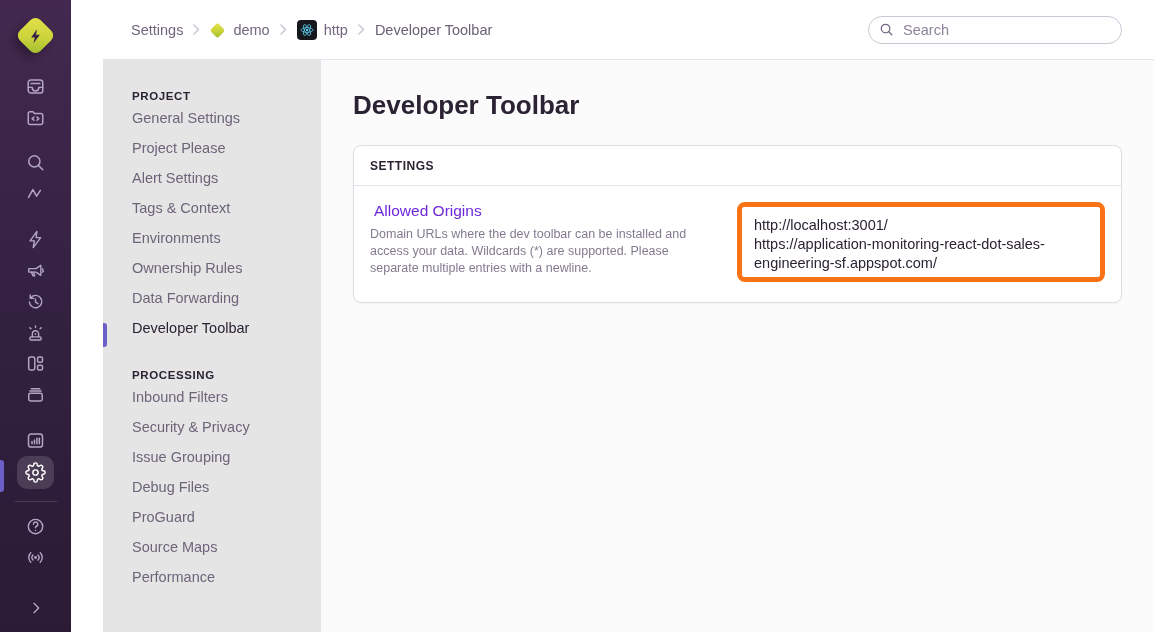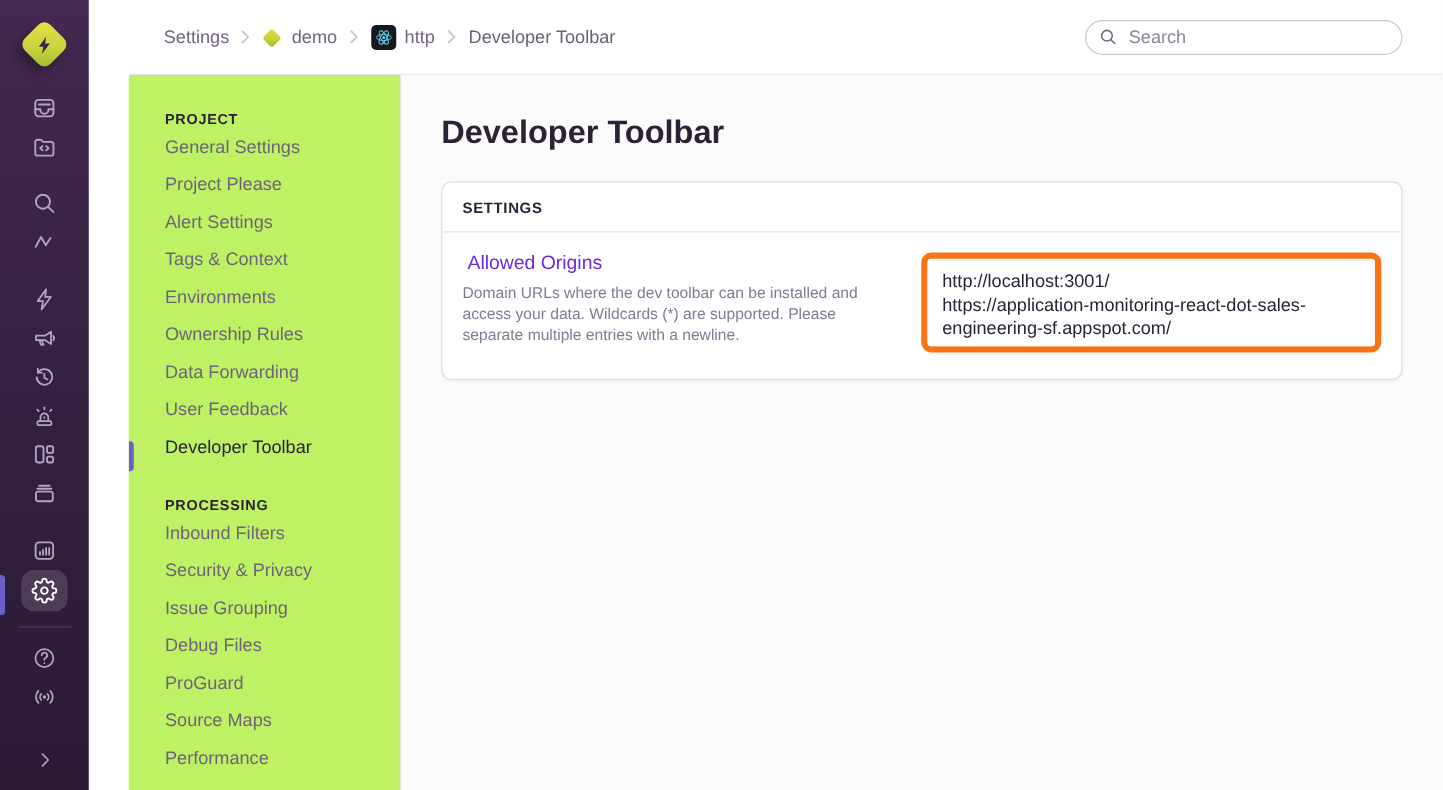--- a/index.html
+++ b/index.html
@@ -66,21 +66,21 @@
   .searchbox svg { color:#71657f; flex:0 0 auto; }
   .searchbox input {
     border:none; outline:none; background:transparent; width:100%;
     font-family:"Liberation Sans", sans-serif; font-size:14.5px; color:#737373;
   }
   .searchbox input::placeholder { color:#8d8499; opacity:1; }
 
   
   .body-row { display:flex; flex:1; min-height:0; }
   .subnav {
-    flex:0 0 218px; width:218px; border-right:1px solid #e7e2ec; background:#bef264;
+    flex:0 0 218px; width:218px; border-right:1px solid #e7e2ec; background:#e5e5e5;
     padding-top:30px; overflow:hidden;
   }
   .subnav-title {
     margin:0 0 8px 29px; font-size:11.5px; font-weight:700; letter-spacing:.6px; color:#2b2233;
   }
   .subnav-section + .subnav-section { margin-top:19px; }
   .subnav-item {
     position:relative; height:30px; display:flex; 
     padding-left:29px; font-size:14.5px; color:#6d647a; cursor:pointer;
   }
@@ -328,23 +328,20 @@
             </div>
           <div class="subnav-item">
               <span>Environments</span>
             </div>
           <div class="subnav-item">
               <span>Ownership Rules</span>
             </div>
           <div class="subnav-item">
               <span>Data Forwarding</span>
             </div>
-          <div class="subnav-item">
-              <span>User Feedback</span>
-            </div>
           <div class="subnav-item active">
               <span>Developer Toolbar</span>
             </div>
         </section>
 
         <section class="subnav-section">
           <h3 class="subnav-title">PROCESSING</h3>
           <div class="subnav-item">
               <span>Inbound Filters</span>
             </div>

